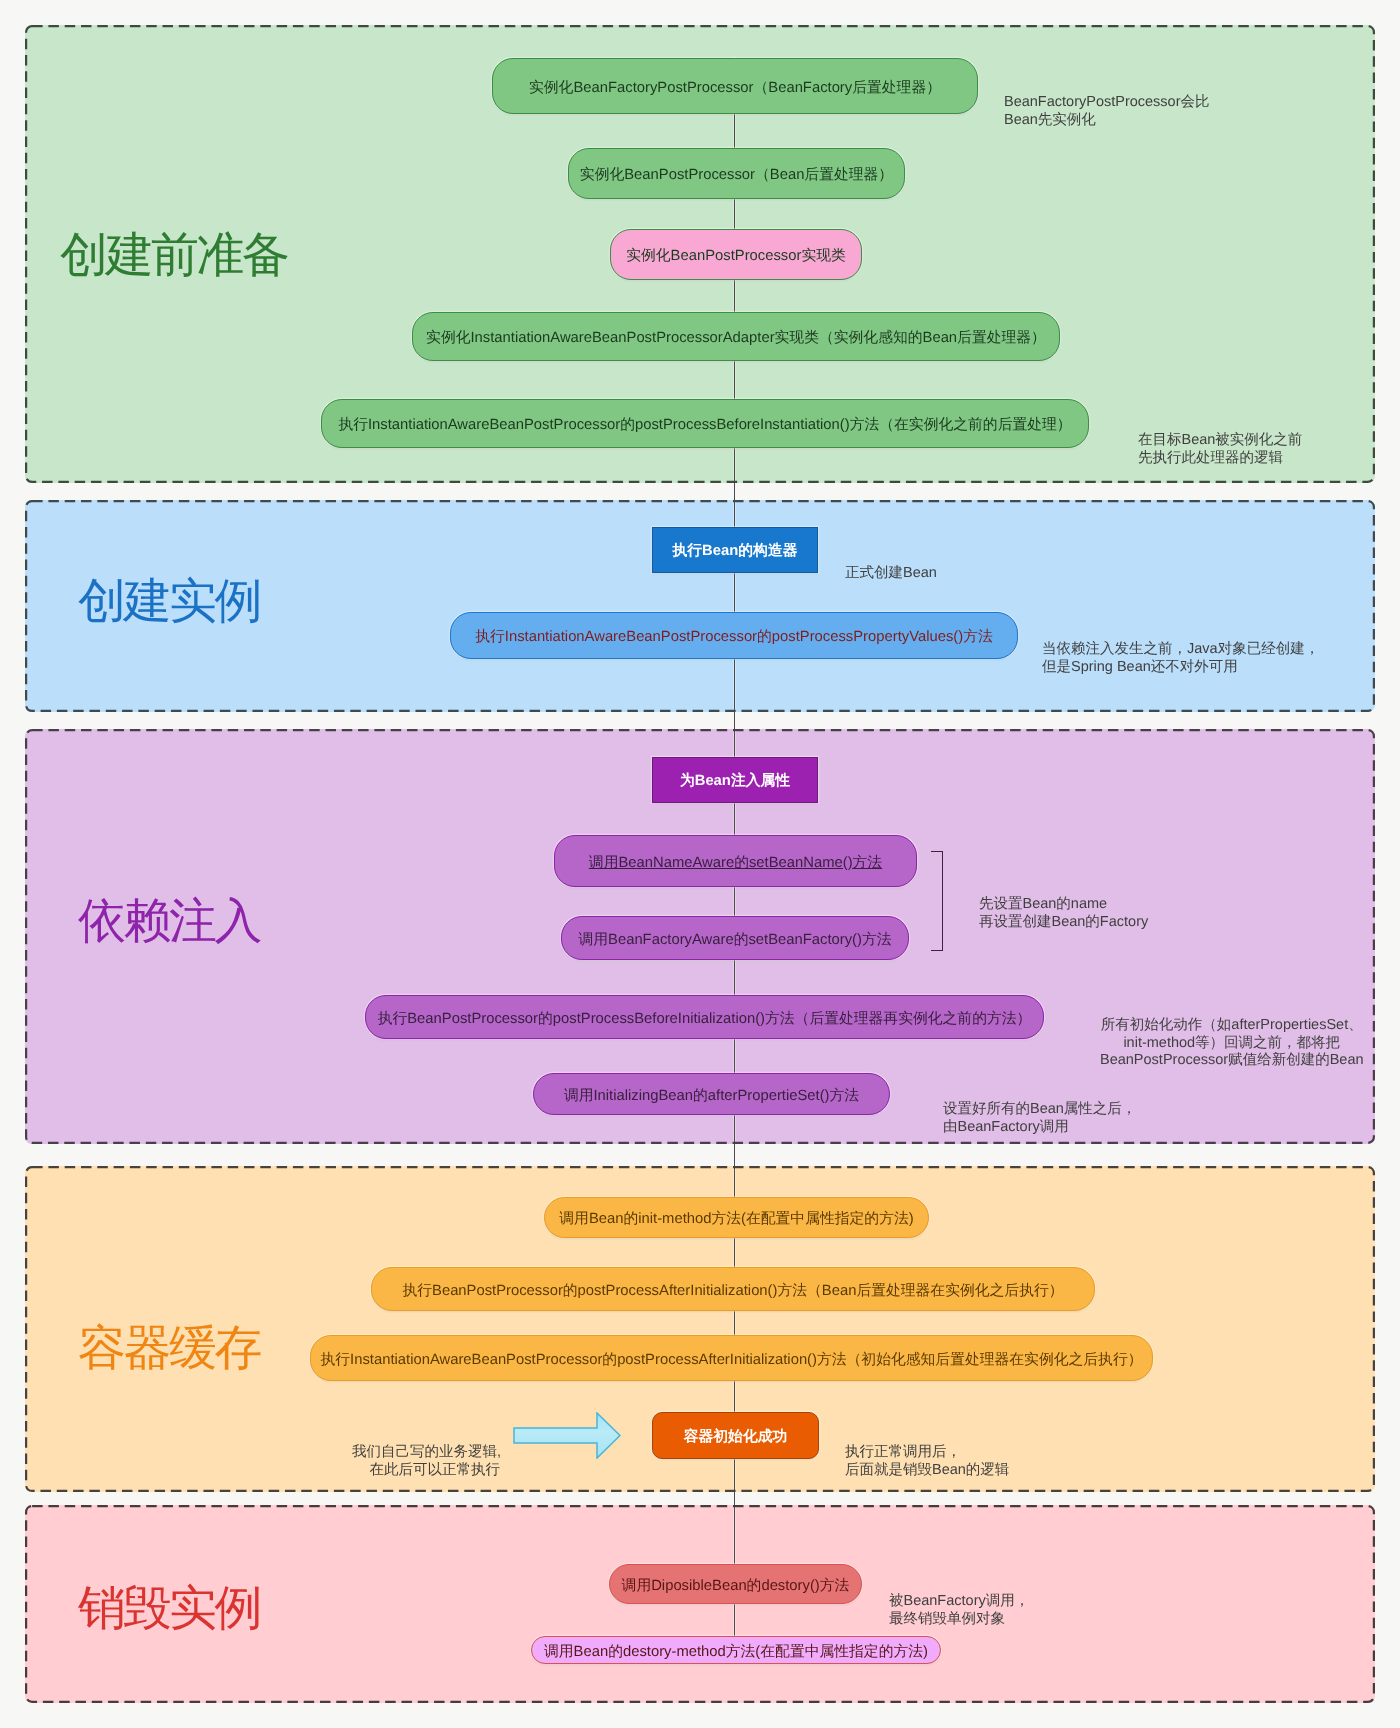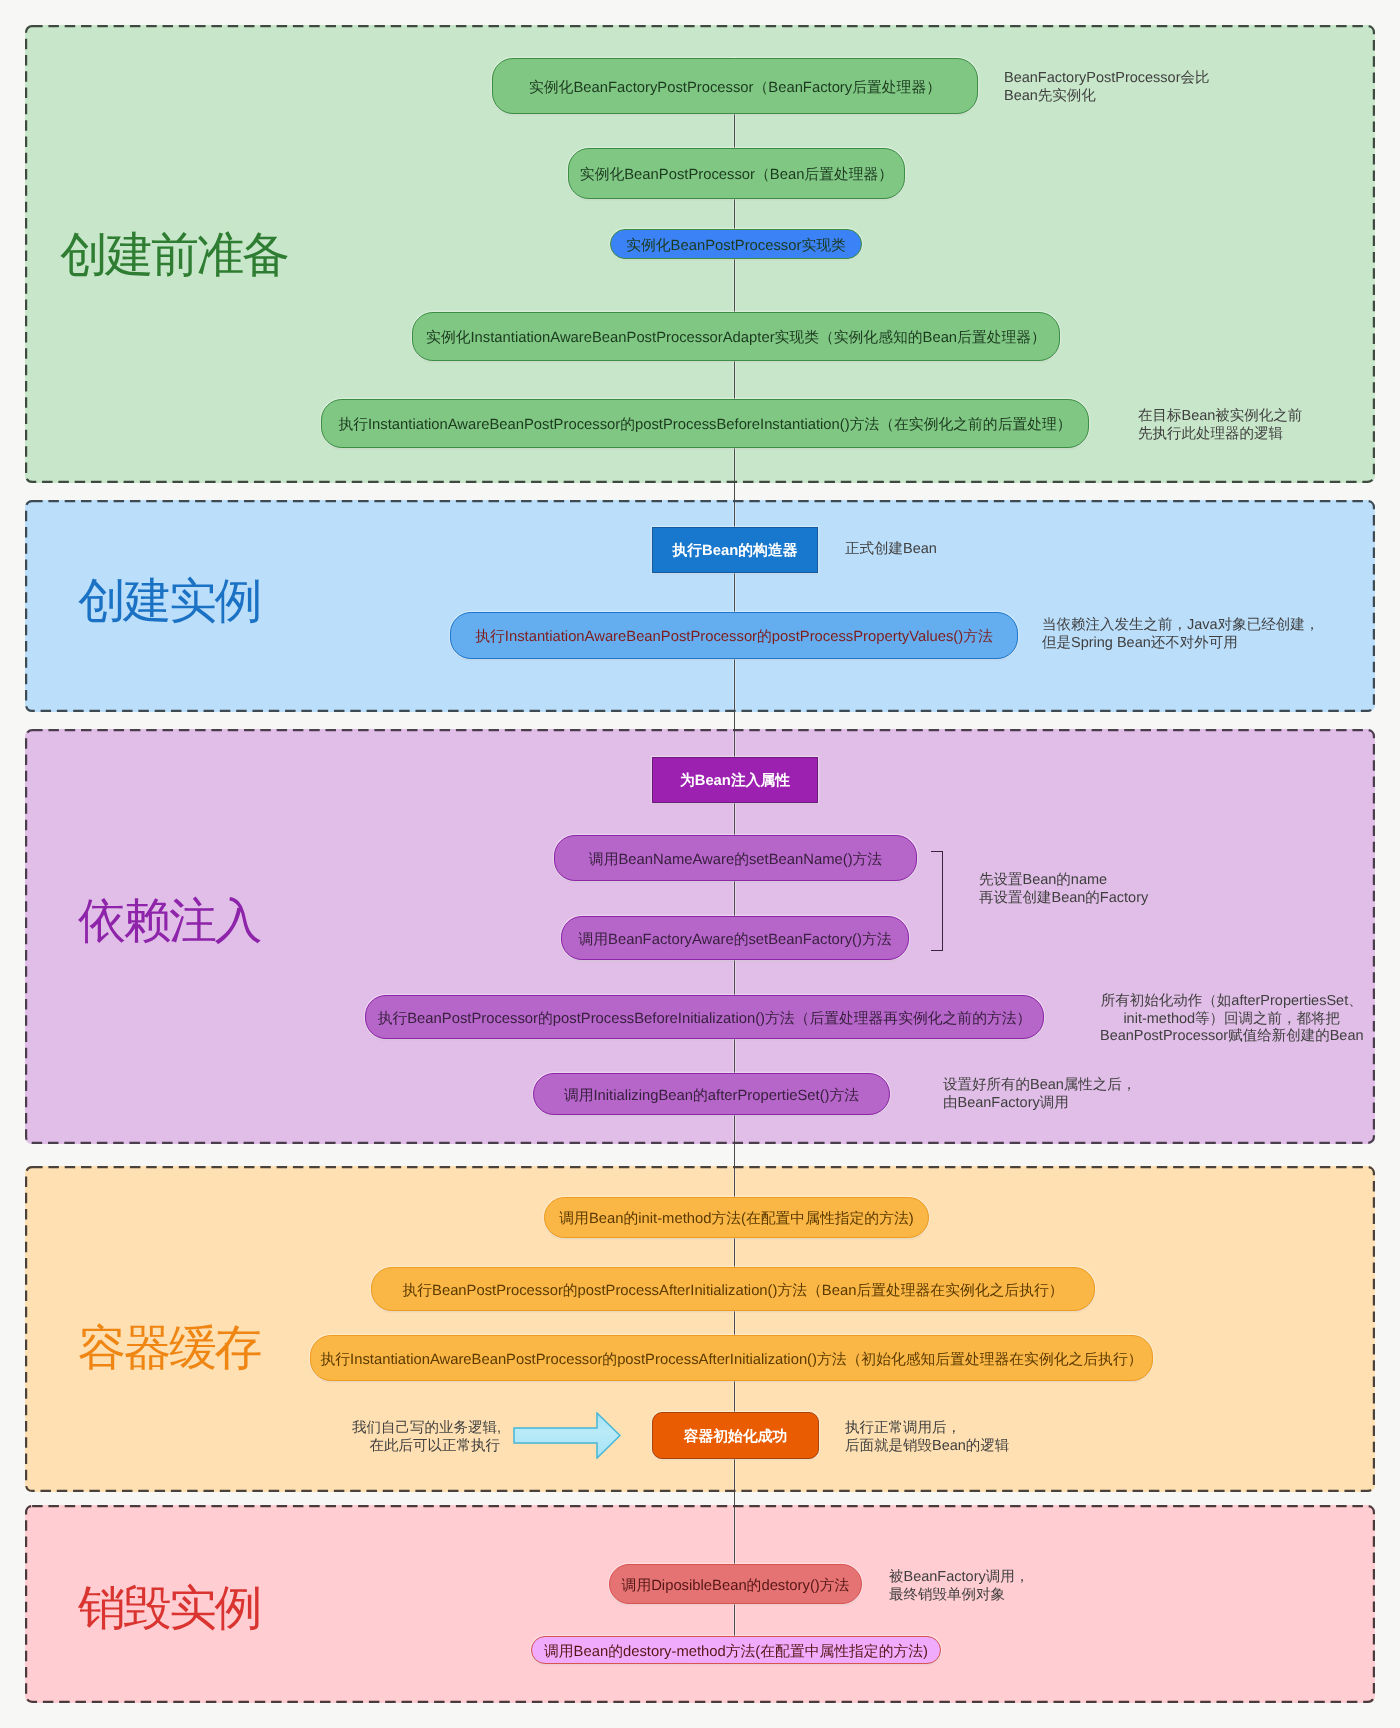--- a/index.html
+++ b/index.html
@@ -16,21 +16,21 @@
   .section-bg { position:absolute; border-radius:7px; box-sizing:border-box; }
   .section { position:absolute; box-sizing:border-box; background:transparent; }
   .sec-title { position:absolute; white-space:nowrap; line-height:1; font-size:48px; font-weight:400; letter-spacing:-2.5px; }
   .node { position:absolute; box-sizing:border-box; display:flex; align-items:center;
           justify-content:center; white-space:nowrap; text-align:center; font-size:14.8px; }
   .node.round { border-width:1.6px; border-style:solid; padding-top:4px;
                 box-shadow:0 0 0 1.2px rgba(255,255,255,0.32), 0 1px 1.5px rgba(0,0,0,0.14); }
   .node.solid { border-width:1px; border-style:solid; padding-top:3px;
                 box-shadow:0 0 0 1.2px rgba(255,255,255,0.35), 0 1px 1.5px rgba(0,0,0,0.14); }
   .note { position:absolute; white-space:pre; line-height:17.5px; font-size:14.5px; color:#3f3f3f;
-          font-variant-east-asian:proportional-width; }
+          font-variant-east-asian:proportional-width;margin-top:24px; }
   .vline { position:absolute; background:#4a4a4a; width:1.2px;
            box-shadow:0 0 0 1px rgba(255,255,255,0.30); }
   .bracket { position:absolute; box-sizing:border-box; }
   .arrow-wrap { position:absolute; }
 </style>
 </head>
 <body>
 
 <div id="stage">
 <div class="section-bg" style="left:25px;top:25px;width:1350px;height:458px;background:#C8E6C9;"></div>
@@ -50,36 +50,36 @@
       </svg></div>
 <div class="section" style="left:25px;top:1166px;width:1350px;height:326px;"><svg width="1350" height="326">
         <rect x="1.1" y="1.1" width="1347.8" height="323.8" rx="6" ry="6" fill="none" stroke="#4A423A" stroke-width="2.2" stroke-dasharray="10.5 5.8"></rect>
       </svg></div>
 <div class="section" style="left:25px;top:1505px;width:1350px;height:198px;"><svg width="1350" height="198">
         <rect x="1.1" y="1.1" width="1347.8" height="195.8" rx="6" ry="6" fill="none" stroke="#4A3A3C" stroke-width="2.2" stroke-dasharray="10.5 5.8"></rect>
       </svg></div>
 <div class="sec-title" style="left:60px;top:232px;color:#2E7D32;">创建前准备</div>
 <div class="node round" style="left:492px;top:58px;width:486px;height:56px;background:#80C784;color:#1B3A1E;border-color:#3C8E44;border-radius:21.0px;">实例化BeanFactoryPostProcessor（BeanFactory后置处理器）</div>
 <div class="node round" style="left:568px;top:148px;width:337px;height:51px;background:#80C784;color:#1B3A1E;border-color:#3C8E44;border-radius:21.0px;">实例化BeanPostProcessor（Bean后置处理器）</div>
-<div class="node round" style="left:610px;top:229px;width:252px;height:30px;background:#3b82f6;color:#1B3A1E;border-color:#3C8E44;border-radius:21.0px;">实例化BeanPostProcessor实现类</div>
+<div class="node round" style="left:610px;top:229px;width:252px;height:51px;background:#f9a8d4;color:#1B3A1E;border-color:#3C8E44;border-radius:21.0px;">实例化BeanPostProcessor实现类</div>
 <div class="node round" style="left:412px;top:312px;width:648px;height:49px;background:#80C784;color:#1B3A1E;border-color:#3C8E44;border-radius:21.0px;">实例化InstantiationAwareBeanPostProcessorAdapter实现类（实例化感知的Bean后置处理器）</div>
 <div class="node round" style="left:321px;top:399px;width:768px;height:49px;background:#80C784;color:#1B3A1E;border-color:#3C8E44;border-radius:21.0px;">执行InstantiationAwareBeanPostProcessor的postProcessBeforeInstantiation()方法（在实例化之前的后置处理）</div>
 <div class="note" style="left:1004px;top:70px;text-align:left;">BeanFactoryPostProcessor会比
 Bean先实例化</div>
 <div class="note" style="left:1138px;top:408px;text-align:left;">在目标Bean被实例化之前
 先执行此处理器的逻辑</div>
 <div class="sec-title" style="left:78px;top:578px;color:#1B72C4;">创建实例</div>
 <div class="node solid" style="left:652px;top:527px;width:166px;height:46px;background:#1878CE;color:#ffffff;border-color:#135A9E;font-weight:bold;">执行Bean的构造器</div>
 <div class="node round" style="left:450px;top:612px;width:568px;height:47px;background:#64AEF0;color:#7f1d1d;border-color:#1D77CC;border-radius:21.0px;">执行InstantiationAwareBeanPostProcessor的postProcessPropertyValues()方法</div>
 <div class="note" style="left:845px;top:541px;text-align:left;">正式创建Bean</div>
 <div class="note" style="left:1042px;top:617px;text-align:left;">当依赖注入发生之前，Java对象已经创建，
 但是Spring Bean还不对外可用</div>
 <div class="sec-title" style="left:78px;top:898px;color:#8E24AA;">依赖注入</div>
 <div class="node solid" style="left:652px;top:757px;width:166px;height:46px;background:#9C21B0;color:#ffffff;border-color:#6D1B7B;font-weight:bold;">为Bean注入属性</div>
-<div class="node round" style="left:554px;top:835px;width:363px;height:46px;background:#B566C8;color:#3A2040;border-color:#8E24AA;border-radius:21.0px;">调用BeanNameAware的setBeanName()方法</div>
+<div class="node round" style="left:554px;top:835px;width:363px;height:52px;background:#B566C8;color:#3A2040;border-color:#8E24AA;border-radius:21.0px;text-decoration:underline;">调用BeanNameAware的setBeanName()方法</div>
 <div class="node round" style="left:561px;top:916px;width:348px;height:44px;background:#B566C8;color:#3A2040;border-color:#8E24AA;border-radius:21.0px;">调用BeanFactoryAware的setBeanFactory()方法</div>
 <div class="node round" style="left:365px;top:995px;width:679px;height:44px;background:#B566C8;color:#3A2040;border-color:#8E24AA;border-radius:21.0px;">执行BeanPostProcessor的postProcessBeforeInitialization()方法（后置处理器再实例化之前的方法）</div>
 <div class="node round" style="left:533px;top:1073px;width:357px;height:42px;background:#B566C8;color:#3A2040;border-color:#8E24AA;border-radius:21.0px;">调用InitializingBean的afterPropertieSet()方法</div>
 <div class="note" style="left:979px;top:872px;text-align:left;">先设置Bean的name
 再设置创建Bean的Factory</div>
 <div class="note" style="left:1100px;top:993px;text-align:center;">所有初始化动作（如afterPropertiesSet、
 init-method等）回调之前，都将把
 BeanPostProcessor赋值给新创建的Bean</div>
 <div class="note" style="left:943px;top:1077px;text-align:left;">设置好所有的Bean属性之后，
 由BeanFactory调用</div>

